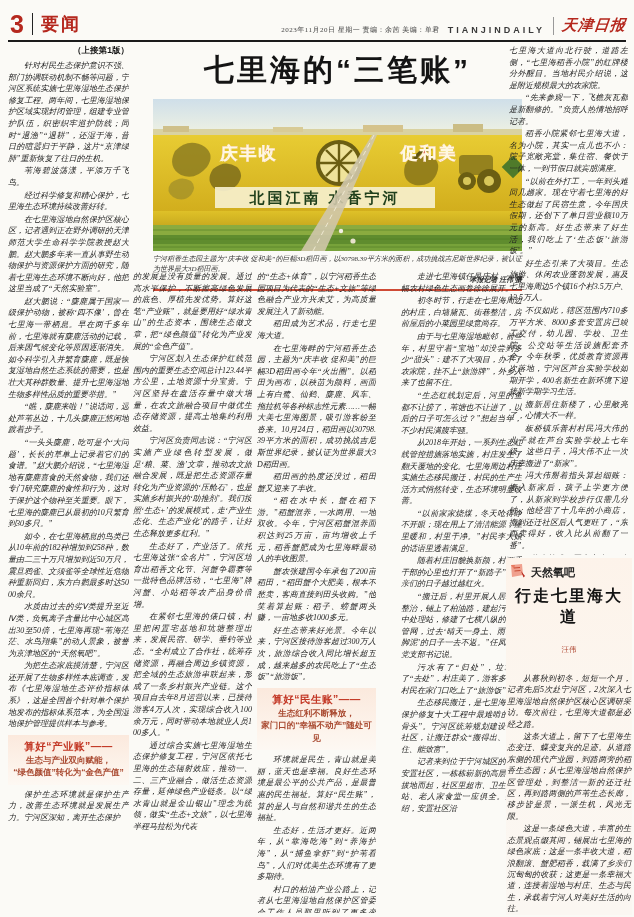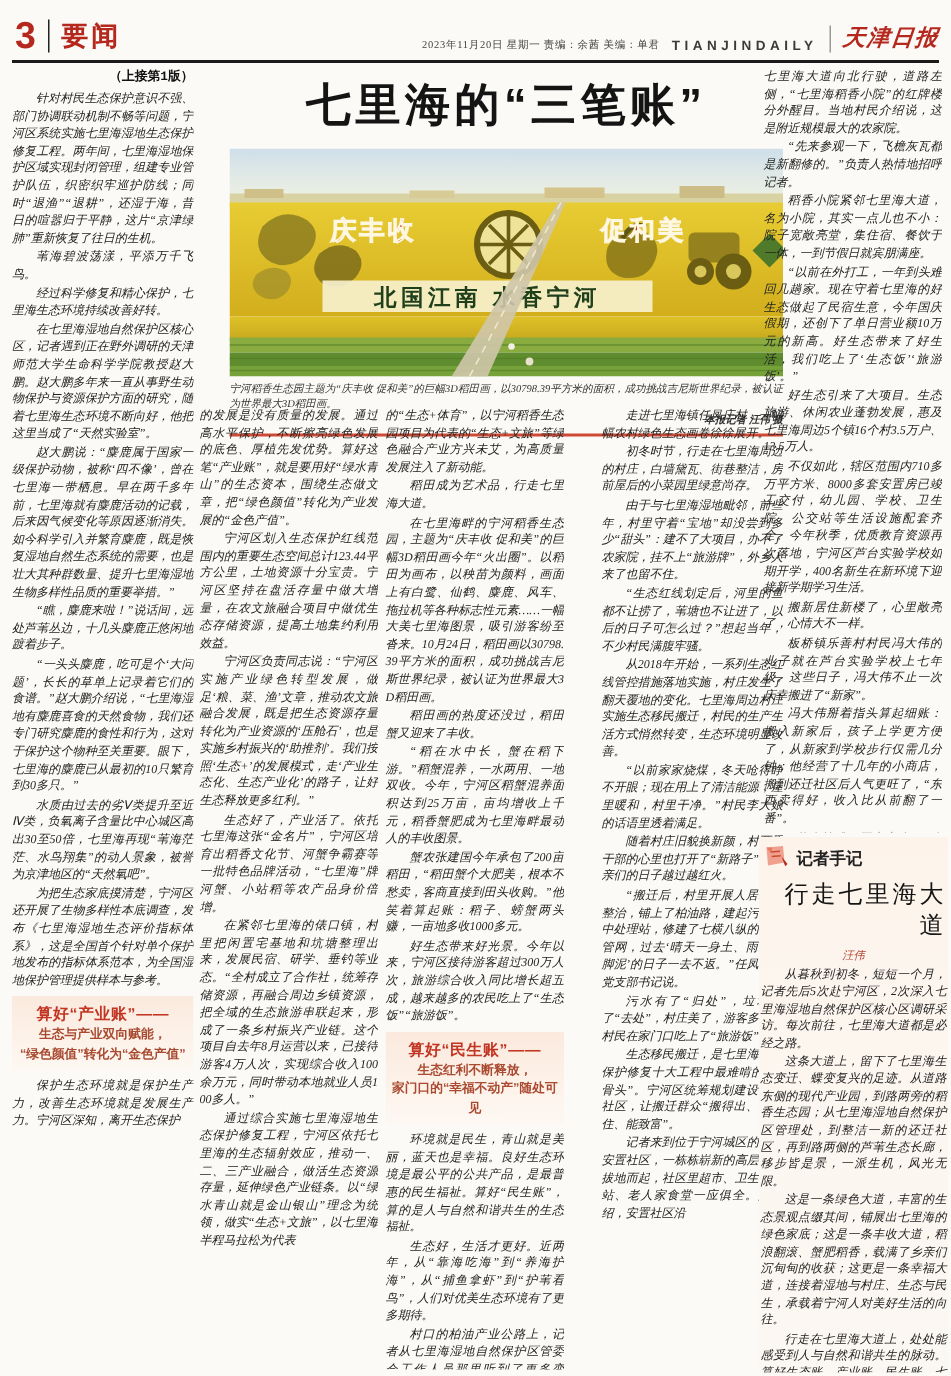--- a/index.html
+++ b/index.html
@@ -39,23 +39,23 @@
             letter-spacing:3px;color:#141414;padding:6px 0 8px 0;}
   .photo{width:369px;height:152px;display:block;}
   .caption{margin-top:4px;font-size:7px;font-style:italic;color:#333;line-height:9.5px;text-align:justify;word-break:break-all;}
   .credit{font-size:7px;font-style:italic;color:#333;text-align:right;margin-top:1px;font-weight:bold;}
   .red-rule{margin-top:4px;height:1.6px;background:#cf4a35;}
   
   #notes{position:absolute;left:506px;top:558px;width:124px;height:355px;overflow:hidden;
          background:linear-gradient(180deg,#fdf3ea 0%,#fcf6ef 40%,#fbf7f2 100%);padding:2px 1px 0 1px;}
   .notes-label{display:flex;align-items:flex-end;gap:4px;margin:2px 0 6px 2px;}
   .notes-label .txt{font-family:"Liberation Sans",sans-serif;font-size:11px;font-weight:bold;color:#222;}
-  .notes-title{text-align:right;font-family:"Liberation Sans",sans-serif;font-size:16px;font-weight:normal;
-               color:#141414;letter-spacing:2px;margin:2px 0 4px 0;}
-  .notes-author{text-align:center;font-size:7.5px;color:#b04a35;margin-bottom:2px;font-style:italic;}
+  .notes-title{text-align:center;font-family:"Liberation Sans",sans-serif;font-size:16px;font-weight:bold;
+               color:#141414;letter-spacing:2px;margin:2px 0 17px 0;}
+  .notes-author{text-align:center;font-size:7.5px;color:#b04a35;margin-bottom:18px;}
   #notes .para{font-style:italic;font-size:8px;line-height:11.4px;}
 </style>
 </head>
 <body>
 
 <div class="hdr">
   <div class="hdr-left">
     <span class="pagenum">3</span>
     <span class="hvline"></span>
     <span class="secname">要闻</span>
@@ -72,20 +72,21 @@
 <div id="col1" class="col">
   <p class="continued">（上接第1版）</p>
   <div>
       <p class="para">针对村民生态保护意识不强、部门协调联动机制不畅等问题，宁河区系统实施七里海湿地生态保护修复工程。两年间，七里海湿地保护区域实现封闭管理，组建专业管护队伍，织密织牢巡护防线；同时“退渔”“退耕”，还湿于海，昔日的喧嚣归于平静，这片“京津绿肺”重新恢复了往日的生机。</p>
       <p class="para">苇海碧波荡漾，平添万千飞鸟。</p>
       <p class="para">经过科学修复和精心保护，七里海生态环境持续改善好转。</p>
       <p class="para">在七里海湿地自然保护区核心区，记者遇到正在野外调研的天津师范大学生命科学学院教授赵大鹏。赵大鹏多年来一直从事野生动物保护与资源保护方面的研究，随着七里海生态环境不断向好，他把这里当成了“天然实验室”。</p>
       <p class="para">赵大鹏说：“麋鹿属于国家一级保护动物，被称‘四不像’，曾在七里海一带栖息。早在两千多年前，七里海就有麋鹿活动的记载，后来因气候变化等原因逐渐消失。如今科学引入并繁育麋鹿，既是恢复湿地自然生态系统的需要，也是壮大其种群数量、提升七里海湿地生物多样性品质的重要举措。”</p>
       <p class="para">“瞧，麋鹿来啦！”说话间，远处芦苇丛边，十几头麋鹿正悠闲地踱着步子。</p>
       <p class="para">“一头头麋鹿，吃可是个‘大问题’，长长的草单上记录着它们的食谱。”赵大鹏介绍说，“七里海湿地有麋鹿喜食的天然食物，我们还专门研究麋鹿的食性和行为，这对于保护这个物种至关重要。眼下，七里海的麋鹿已从最初的10只繁育到30多只。”</p>
+      <p class="para">如今，在七里海栖息的鸟类已从10年前的182种增加到258种，数量由二三十万只增加到近50万只，震旦鸦雀、文须雀等全球性近危物种重新回归，东方白鹳最多时达5000余只。</p>
       <p class="para">水质由过去的劣Ⅴ类提升至近Ⅳ类，负氧离子含量比中心城区高出30至50倍，七里海再现“苇海茫茫、水鸟翔集”的动人景象，被誉为京津地区的“天然氧吧”。</p>
       <p class="para">为把生态家底摸清楚，宁河区还开展了生物多样性本底调查，发布《七里海湿地生态评价指标体系》，这是全国首个针对单个保护地发布的指标体系范本，为全国湿地保护管理提供样本与参考。</p>
     </div>
   <div class="secbox">
     <div class="t">算好“产业账”——</div>
     <div class="s">生态与产业双向赋能，</div>
     <div class="s">“绿色颜值”转化为“金色产值”</div>
   </div>
   <div>
       <p class="para">保护生态环境就是保护生产力，改善生态环境就是发展生产力。宁河区深知，离开生态保护</p>
@@ -234,21 +235,21 @@
 
 <div id="notes">
   <div class="notes-label">
     <svg width="18" height="18" viewBox="0 0 18 18">
       <path d="M2,3 L13,2 L14,13 L3,15 Z" fill="#f0a08e"></path>
       <path d="M2,3 L6,3 L5,7 Z" fill="#e87a60"></path>
       <line x1="5" y1="6" x2="11" y2="5.5" stroke="#c94a32" stroke-width="1"></line>
       <line x1="5.5" y1="9" x2="11.5" y2="8.5" stroke="#c94a32" stroke-width="1"></line>
       <path d="M12,9 L16,14 L14.5,15.5 Z" fill="#b5281e"></path>
     </svg>
-    <span class="txt">记者手记</span>
+    <span class="txt">天然氧吧</span>
   </div>
   <div class="notes-title">行走七里海大道</div>
   <div class="notes-author">汪伟</div>
   <div>
       <p class="para">从暮秋到初冬，短短一个月，记者先后5次赴宁河区，2次深入七里海湿地自然保护区核心区调研采访。每次前往，七里海大道都是必经之路。</p>
       <p class="para">这条大道上，留下了七里海生态变迁、蝶变复兴的足迹。从道路东侧的现代产业园，到路两旁的稻香生态园；从七里海湿地自然保护区管理处，到整洁一新的还迁社区，再到路两侧的芦苇生态长廊，移步皆是景，一派生机，风光无限。</p>
       <p class="para">这是一条绿色大道，丰富的生态景观点缀其间，铺展出七里海的绿色家底；这是一条丰收大道，稻浪翻滚、蟹肥稻香，载满了乡亲们沉甸甸的收获；这更是一条幸福大道，连接着湿地与村庄、生态与民生，承载着宁河人对美好生活的向往。</p>
       <p class="para">行走在七里海大道上，处处能感受到人与自然和谐共生的脉动。算好生态账、产业账、民生账，七里海的故事仍在书写，这片大美湿地的明天一定会更好。</p>
     </div>
 </div>

